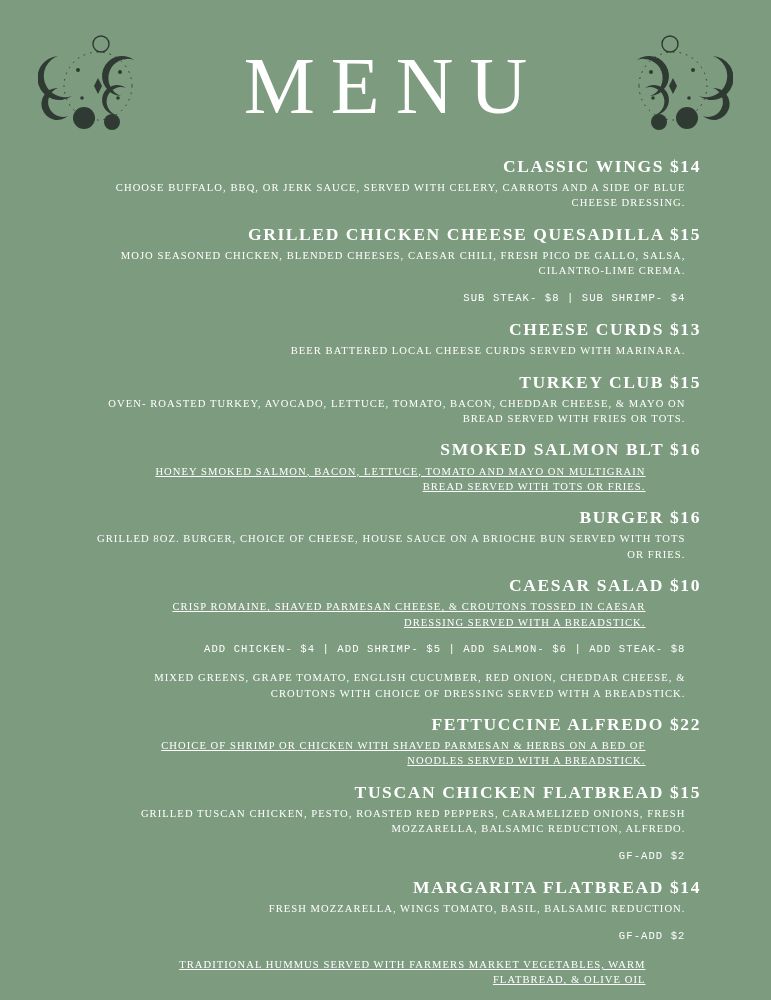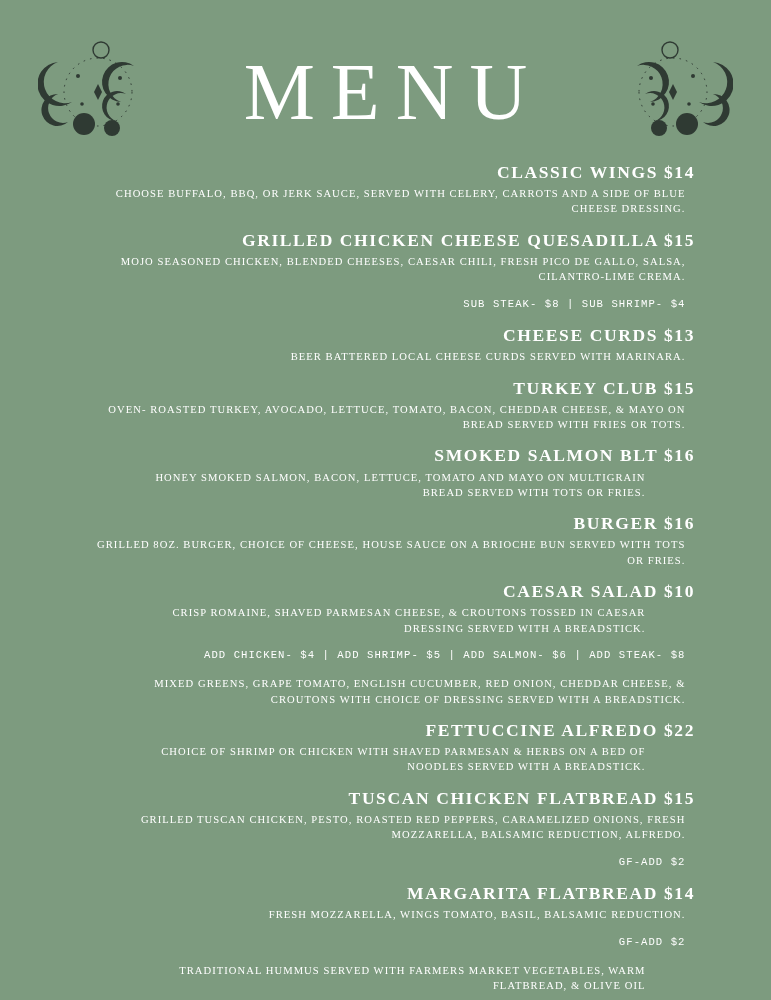--- a/index.html
+++ b/index.html
@@ -12,21 +12,21 @@
     background: #7d9b7f;
     font-family: "Liberation Serif", serif;
     color: #ffffff;
     overflow: hidden;
   }
   .page {
     position: relative;
     width: 771px;
     height: 1000px;
     box-sizing: border-box;
-    padding: 6px;
+    padding: 0;
   }
 
   
   .header {
     position: relative;
     height: 150px;
     display: flex;
     align-items: center;
     justify-content: center;
     padding-top: 22px;
@@ -80,21 +80,21 @@
   }
   .item-extra {
     font-family: Liberation Mono, monospace;
     font-size: 10.6px;
     letter-spacing: 1.05px;
     color: #ffffff;
     line-height: 1.45;
     margin: 12px auto;
     max-width: 600px;
   }
-  .w-narrow { max-width: 520px; }
+  .w-narrow { max-width: 520px; text-decoration: underline; }
 </style>
 </head>
 <body>
 
 <div class="page">
 
   <div class="header">
 
     <div class="ornament">
       <svg viewBox="0 0 150 120" width="150" height="120" aria-hidden="true">

